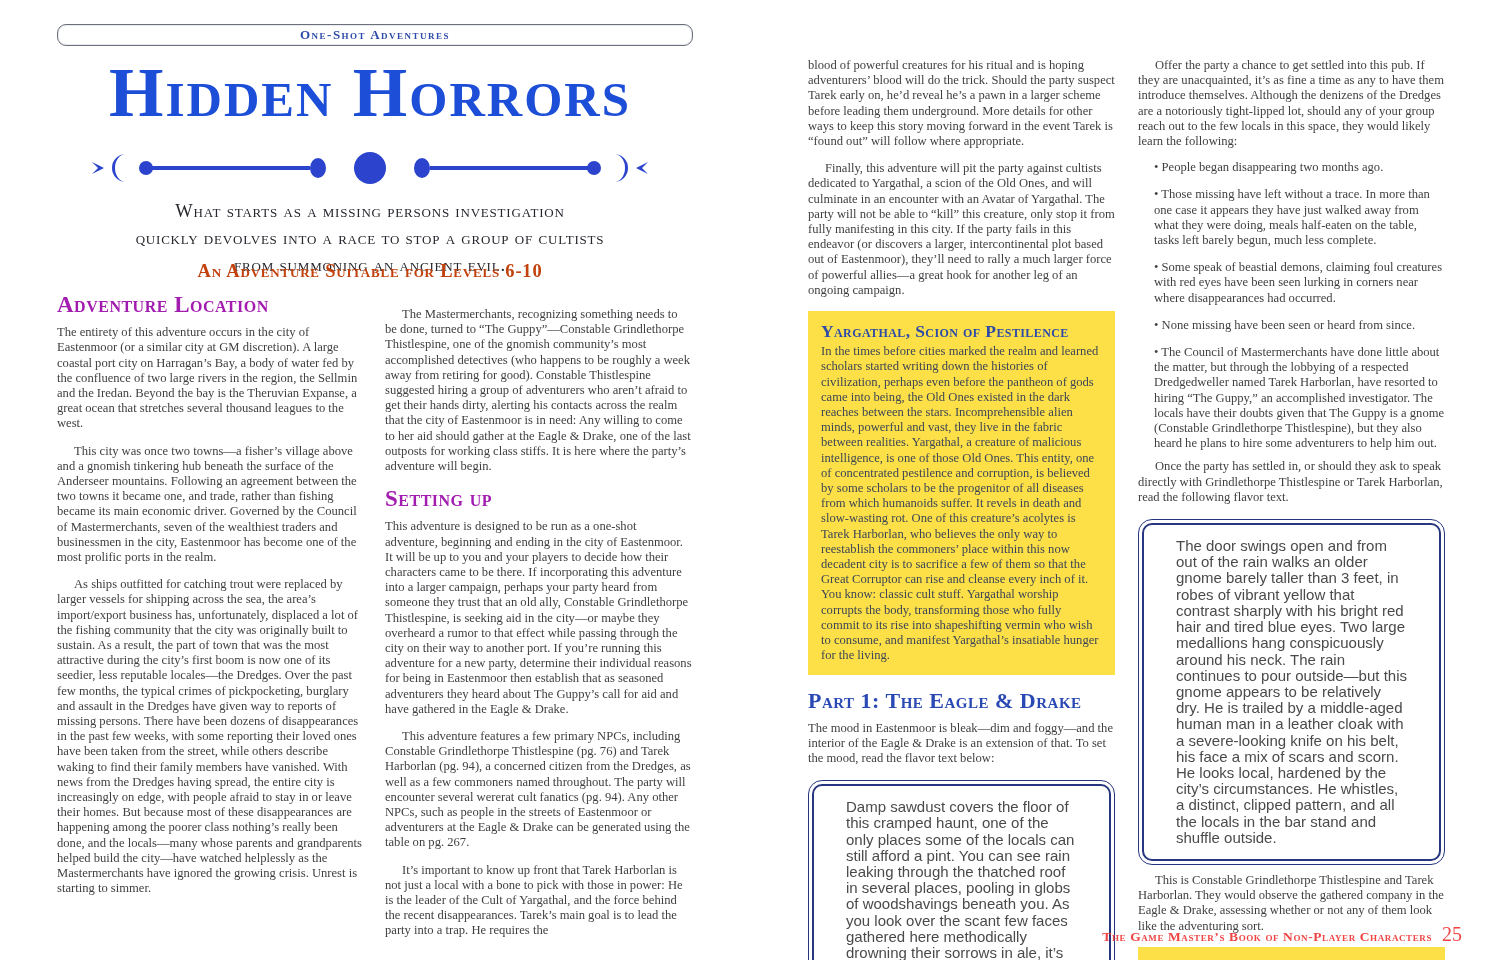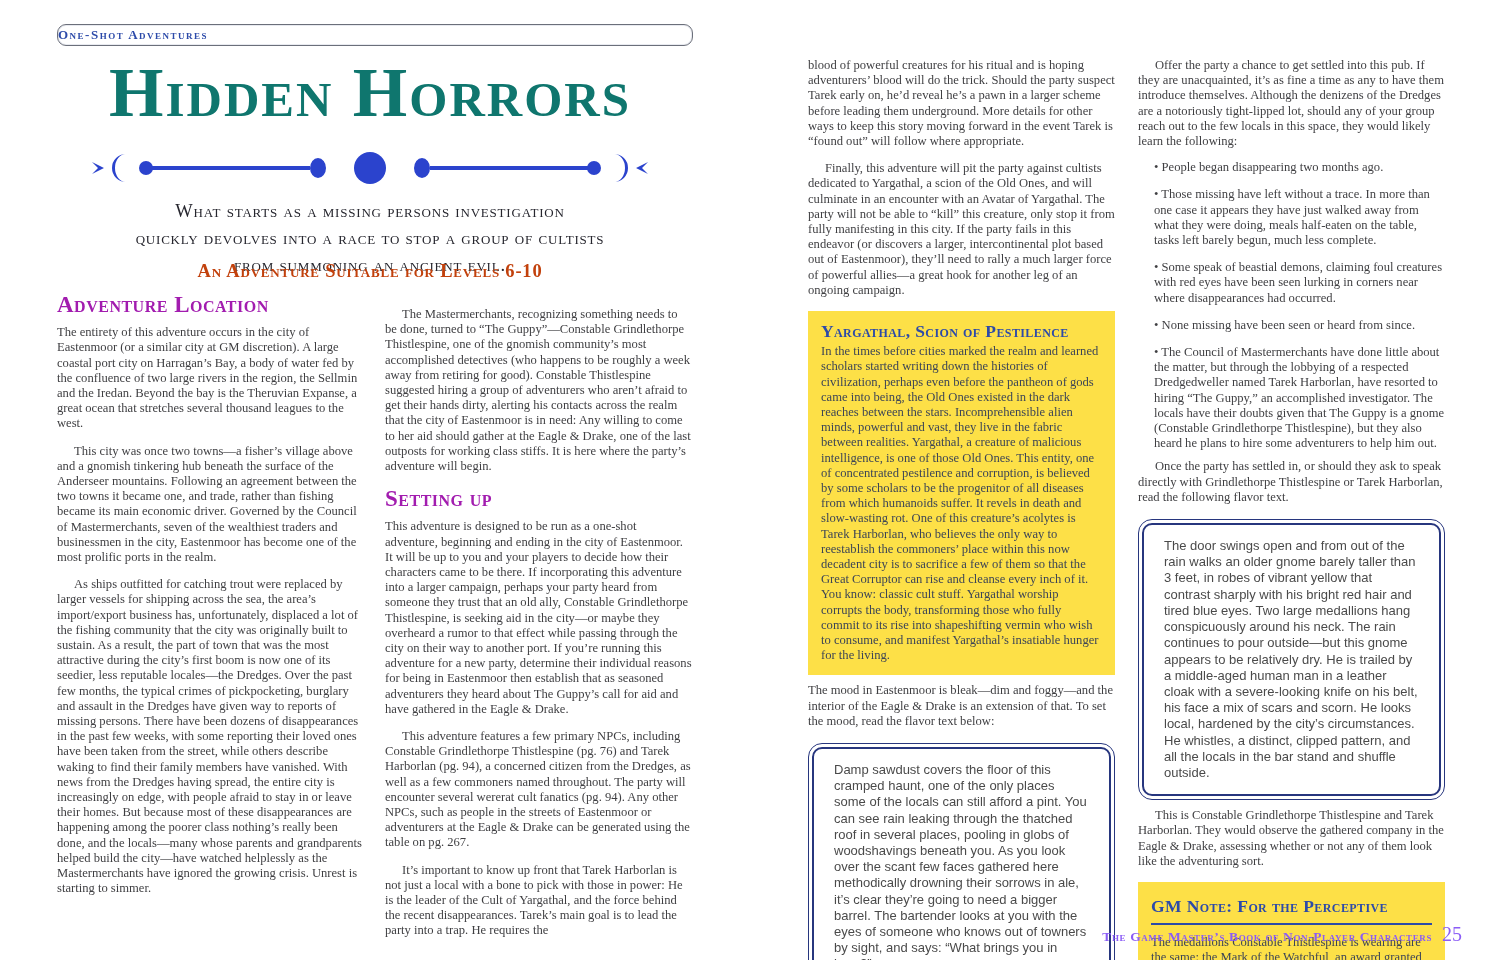--- a/index.html
+++ b/index.html
@@ -5,30 +5,30 @@
   html,body{margin:0;padding:0;background:#ffffff;}
   #spread{
     position:relative;width:1500px;height:960px;background:#ffffff;
     overflow:hidden;font-family:"Liberation Serif",serif;color:#3f3f42;
   }
   
   .banner-box{
     position:absolute;left:57px;top:24px;width:634px;height:20px;
     border:1px solid #6b6f7a;border-radius:9px;
     box-shadow:inset 0 0 0 1px #e8eaf0;
-    display:flex;align-items:center;
+    display:flex;align-items:center;justify-content:center;
   }
   .banner-box span{
     font-variant:small-caps;letter-spacing:1.5px;font-size:13px;
     color:#2c4aa9;font-weight:bold;
   }
   
   .big-title{
     position:absolute;left:40px;top:58px;width:660px;text-align:center;
-    font-variant:small-caps;font-size:70px;font-weight:bold;color:#0f766e;
+    font-variant:small-caps;font-size:70px;font-weight:bold;color:#1d4ed8;
     letter-spacing:2px;line-height:1;
   }
   .divider{position:absolute;left:90px;top:150px;width:560px;height:36px;}
   .tagline{
     position:absolute;left:40px;top:198px;width:660px;text-align:center;
     font-variant:small-caps;font-size:18.5px;line-height:1.45;color:#26262e;
     letter-spacing:0.8px;font-weight:500;
   }
   .level-line{
     position:absolute;left:40px;top:261px;width:660px;text-align:center;
@@ -65,27 +65,27 @@
     font-size:17.5px;margin:0 0 3px 0;line-height:1.15;letter-spacing:0.4px;
   }
   .gmnote h3{margin:4px 0 0 0;}
   .gmnote .rule{height:2px;background:#2c4aa9;margin:7px 0 10px 0;}
   
   .flavor{
     margin-top:14px;border:1.5px solid #27367e;border-radius:14px;padding:3px;
   }
   .flavor-inner{
     border:2.5px solid #27367e;border-radius:10px;
-    padding:13px 20px;font-family:"Liberation Sans",sans-serif;
-    font-size:13px;line-height:16.2px;color:#4a4a4a;
+    padding:13px 32px;font-family:"Liberation Sans",sans-serif;
+    font-size:15px;line-height:16.2px;color:#4a4a4a;
   }
   
   .footer{
     position:absolute;right:38px;bottom:14px;text-align:right;
-    color:#8b5cf6;
+    color:#ef4444;
   }
   .footer .book{
     font-variant:small-caps;font-size:13.5px;font-weight:bold;letter-spacing:0.6px;
   }
   .footer .pagenum{
     font-size:20px;margin-left:10px;font-weight:500;
   }
 </style>
 </head>
 <body>
@@ -139,20 +139,21 @@
 
   <div class="col" id="col3">
     <p>blood of powerful creatures for his ritual and is hoping adventurers’ blood will do the trick. Should the party suspect Tarek early on, he’d reveal he’s a pawn in a larger scheme before leading them underground. More details for other ways to keep this story moving forward in the event Tarek is “found out” will follow where appropriate.</p>
     <p class="indent">Finally, this adventure will pit the party against cultists dedicated to Yargathal, a scion of the Old Ones, and will culminate in an encounter with an Avatar of Yargathal. The party will not be able to “kill” this creature, only stop it from fully manifesting in this city. If the party fails in this endeavor (or discovers a larger, intercontinental plot based out of Eastenmoor), they’ll need to rally a much larger force of powerful allies—a great hook for another leg of an ongoing campaign.</p>
 
     <div class="bluebox">
       <h3>Yargathal, Scion of Pestilence</h3>
       <div>In the times before cities marked the realm and learned scholars started writing down the histories of civilization, perhaps even before the pantheon of gods came into being, the Old Ones existed in the dark reaches between the stars. Incomprehensible alien minds, powerful and vast, they live in the fabric between realities. Yargathal, a creature of malicious intelligence, is one of those Old Ones. This entity, one of concentrated pestilence and corruption, is believed by some scholars to be the progenitor of all diseases from which humanoids suffer. It revels in death and slow-wasting rot. One of this creature’s acolytes is Tarek Harborlan, who believes the only way to reestablish the commoners’ place within this now decadent city is to sacrifice a few of them so that the Great Corruptor can rise and cleanse every inch of it. You know: classic cult stuff. Yargathal worship corrupts the body, transforming those who fully commit to its rise into shapeshifting vermin who wish to consume, and manifest Yargathal’s insatiable hunger for the living.</div>
     </div>
 
+    <h2 class="part">Part 1: The Eagle &amp; Drake</h2>
     <p>The mood in Eastenmoor is bleak—dim and foggy—and the interior of the Eagle &amp; Drake is an extension of that. To set the mood, read the flavor text below:</p>
 
     <div class="flavor">
       <div class="flavor-inner">Damp sawdust covers the floor of this cramped haunt, one of the only places some of the locals can still afford a pint. You can see rain leaking through the thatched roof in several places, pooling in globs of woodshavings beneath you. As you look over the scant few faces gathered here methodically drowning their sorrows in ale, it’s clear they’re going to need a bigger barrel. The bartender looks at you with the eyes of someone who knows out of towners by sight, and says: “What brings you in here?”</div>
     </div>
   </div>
 
   <div class="col" id="col4">
     <p class="indent">Offer the party a chance to get settled into this pub. If they are unacquainted, it’s as fine a time as any to have them introduce themselves. Although the denizens of the Dredges are a notoriously tight-lipped lot, should any of your group reach out to the few locals in this space, they would likely learn the following:</p>
 

